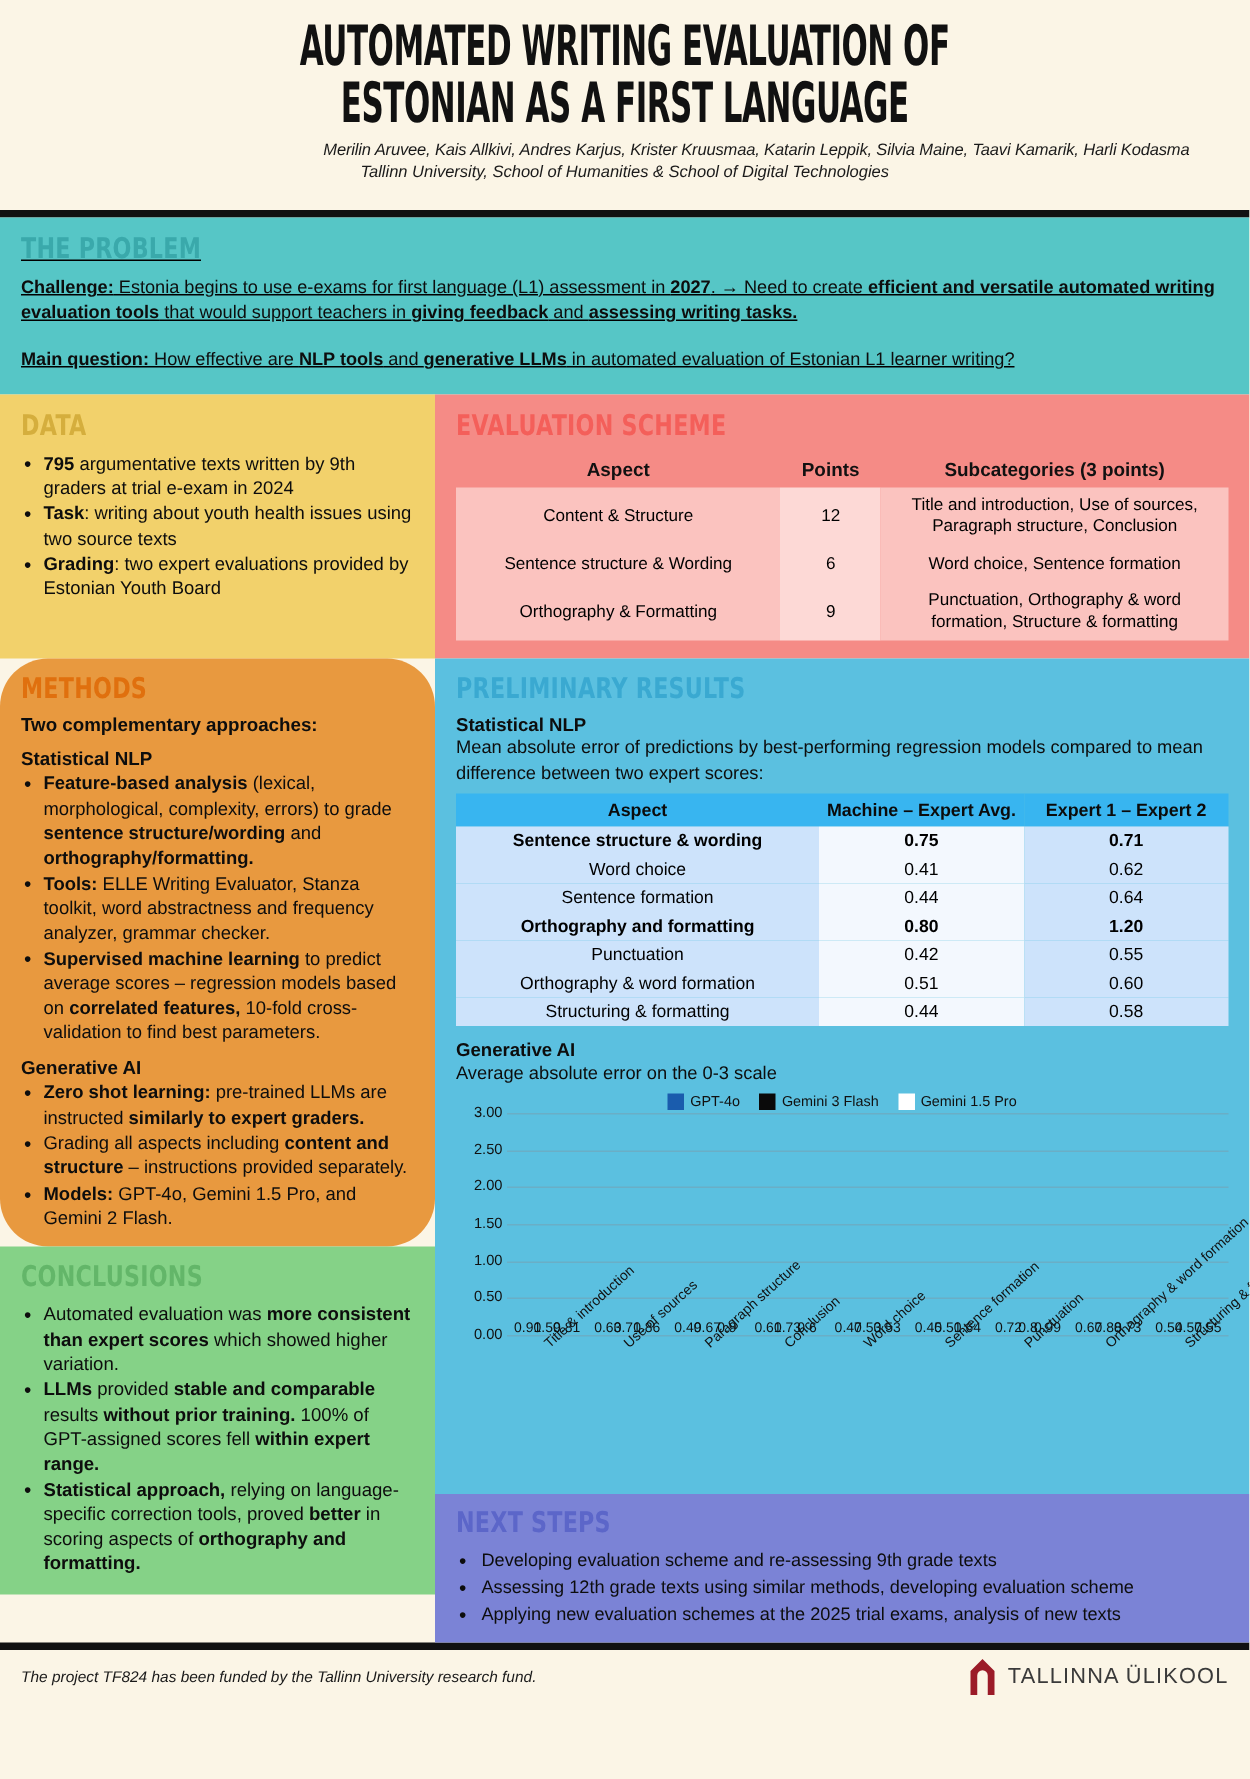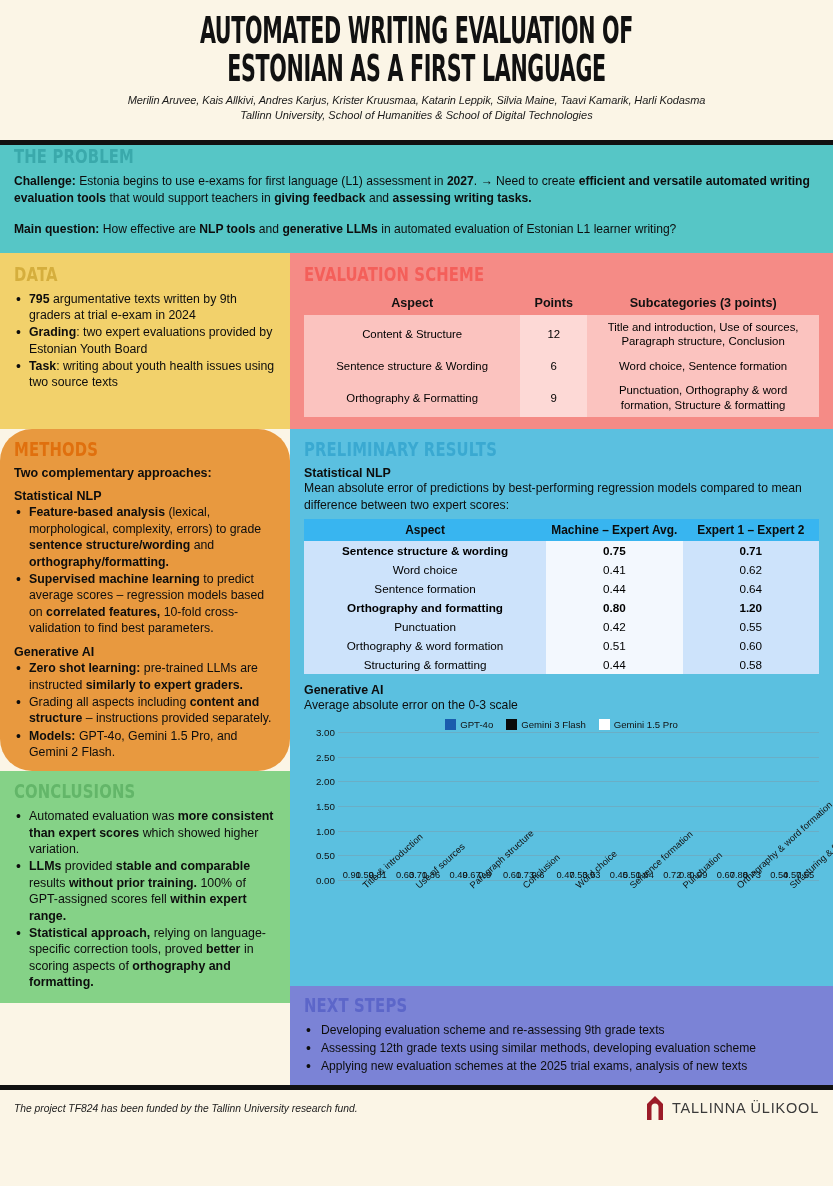--- a/index.html
+++ b/index.html
@@ -22,40 +22,40 @@
     letter-spacing: -0.5px;
     color: #111;
     transform: scaleX(0.62);
     transform-origin: center top;
     white-space: nowrap;
     font-stretch: condensed;
   }
   .title-line { display: block; }
   .authors {
     margin-top: 6px; font-size: 11px; font-style: italic; color: #1a1a1a;
-    line-height: 1.38; letter-spacing: -0.1px;
+    line-height: 1.38; letter-spacing: -0.1px; text-align: right;
   }
   .affil { font-size: 11px; font-style: italic; color: #1a1a1a; }
 
   .hrule { height: 5px; background: #111; }
 
   
   .sec-title {
     font-family: "DejaVu Sans", sans-serif;
     font-weight: bold;
     font-size: 19px;
     letter-spacing: 0.2px;
     transform: scaleX(0.78);
     transform-origin: left center;
     white-space: nowrap;
     margin-bottom: 6px;
   }
 
   
-  .problem { background: #56c6c6; padding: 0 14px 14px; }
+  .problem { background: #56c6c6; padding: 10px 14px 14px; text-decoration: underline; }
   .problem .sec-title { color: #3aa9ab; }
   .problem p { font-size: 12.1px; line-height: 1.42; color: #0d0d0d; }
   .problem p.spaced { margin-top: 14px; }
 
   
   .row2 { display: flex; }
   .data { width: 290px; background: #f2d16b; padding: 10px 14px 12px; }
   .data .sec-title { color: #d5ae3d; }
   .eval { flex: 1; background: #f58b86; padding: 10px 14px 12px; }
   .eval .sec-title { color: #f45f5a; }
@@ -179,22 +179,22 @@
     <div class="sec-title">THE PROBLEM</div>
     <p><b>Challenge:</b> Estonia begins to use e-exams for first language (L1) assessment in <b>2027</b>. → Need to create <b>efficient and versatile automated writing evaluation tools</b> that would support teachers in <b>giving feedback</b> and <b>assessing writing tasks.</b></p>
     <p class="spaced"><b>Main question:</b> How effective are <b>NLP tools</b> and <b>generative LLMs</b> in automated evaluation of Estonian L1 learner writing?</p>
   </div>
 
   <div class="row2">
     <div class="data">
       <div class="sec-title">DATA</div>
       <ul class="bul">
           <li><b>795</b> argumentative texts written by 9th graders at trial e-exam in 2024</li>
+          <li><b>Task</b>: writing about youth health issues using two source texts</li>
           <li><b>Grading</b>: two expert evaluations provided by Estonian Youth Board</li>
-          <li><b>Task</b>: writing about youth health issues using two source texts</li>
         </ul>
     </div>
     <div class="eval">
       <div class="sec-title">EVALUATION SCHEME</div>
       <table class="etab">
         <thead>
             <tr>
               <th>Aspect</th>
               <th>Points</th>
               <th>Subcategories (3 points)</th>
@@ -223,20 +223,21 @@
 
   <div class="row3">
 
     <div class="leftcol">
       <div class="methods">
         <div class="sec-title">METHODS</div>
         <div class="lead">Two complementary approaches:</div>
         <h4>Statistical NLP</h4>
         <ul class="bul">
             <li><b>Feature-based analysis</b> (lexical, morphological, complexity, errors) to grade <b>sentence structure/wording</b> and <b>orthography/formatting.</b></li>
+            <li><b>Tools:</b> ELLE Writing Evaluator, Stanza toolkit, word abstractness and frequency analyzer, grammar checker.</li>
             <li><b>Supervised machine learning</b> to predict average scores – regression models based on <b>correlated features,</b> 10-fold cross-validation to find best parameters.</li>
           </ul>
         <h4>Generative AI</h4>
         <ul class="bul">
             <li><b>Zero shot learning:</b> pre-trained LLMs are instructed <b>similarly to expert graders.</b></li>
             <li>Grading all aspects including <b>content and structure</b> – instructions provided separately.</li>
             <li><b>Models:</b> GPT-4o, Gemini 1.5 Pro, and Gemini 2 Flash.</li>
           </ul>
       </div>
       <div class="conclusions">

